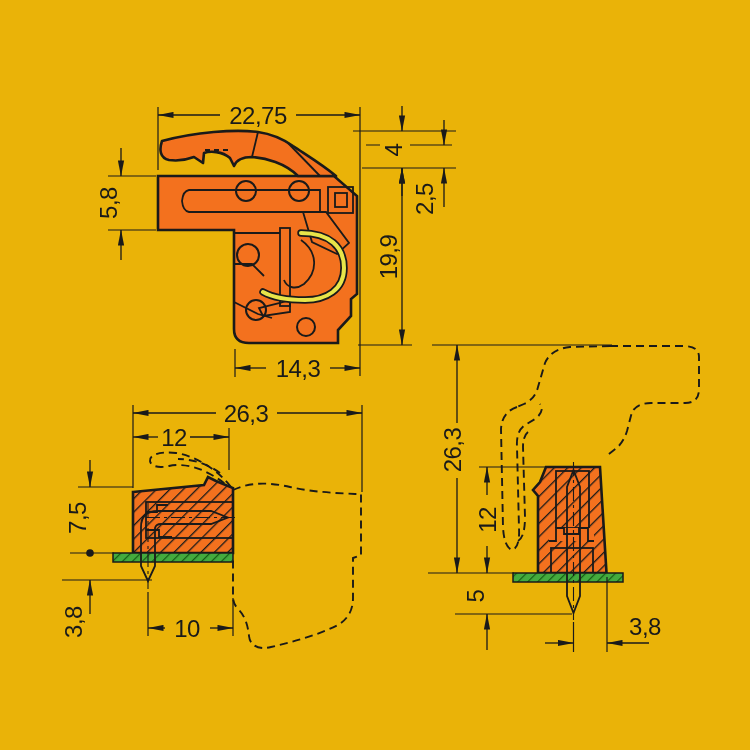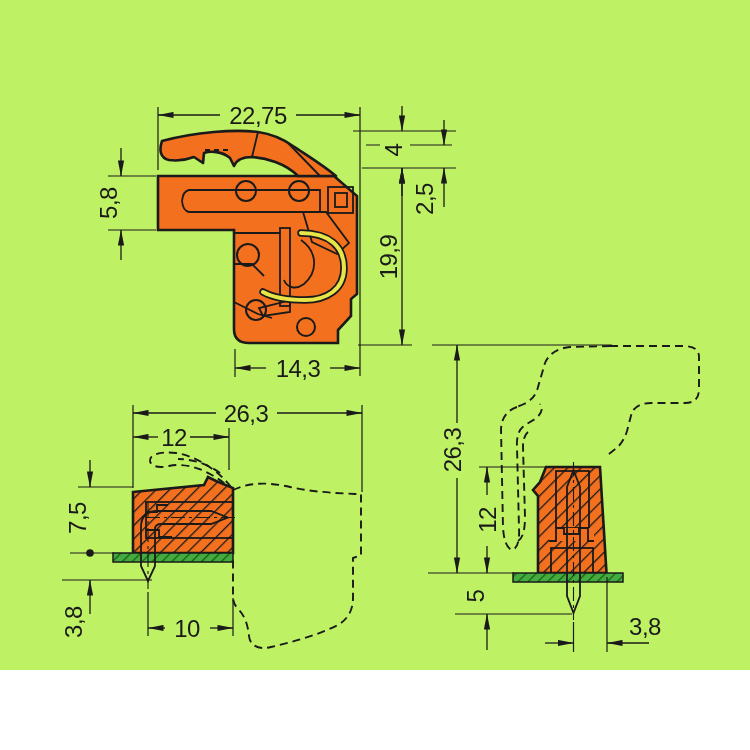--- a/index.html
+++ b/index.html
@@ -1,16 +1,16 @@
 <!DOCTYPE html>
 <html><head>
 <meta charset="utf-8">
 <style>
   html,body{margin:0;padding:0;background:#ffffff;}
-  .stage{width:750px;height:670px;position:relative;background:#bef264;overflow:hidden;}
+  .stage{width:750px;height:750px;position:relative;background:#eab308;overflow:hidden;}
   svg{display:block;}
   text.dim{font-family:"Liberation Sans", sans-serif;font-size:24px;fill:#1a1a1a;letter-spacing:-0.5px;}
   .thin{stroke:#1a1a1a;stroke-width:1.3;fill:none;}
   .ext{stroke:#1a1a1a;stroke-width:1.2;fill:none;}
   .outline{stroke:#1a1a1a;stroke-width:2.6;}
   .inner{stroke:#1a1a1a;stroke-width:1.8;fill:none;}
   .dashed{stroke:#1a1a1a;stroke-width:1.9;fill:none;stroke-dasharray:8 5;stroke-linecap:butt;}
   .cline{stroke:#1a1a1a;stroke-width:1.1;fill:none;stroke-dasharray:14 4 3 4;}
 </style>
 </head>

